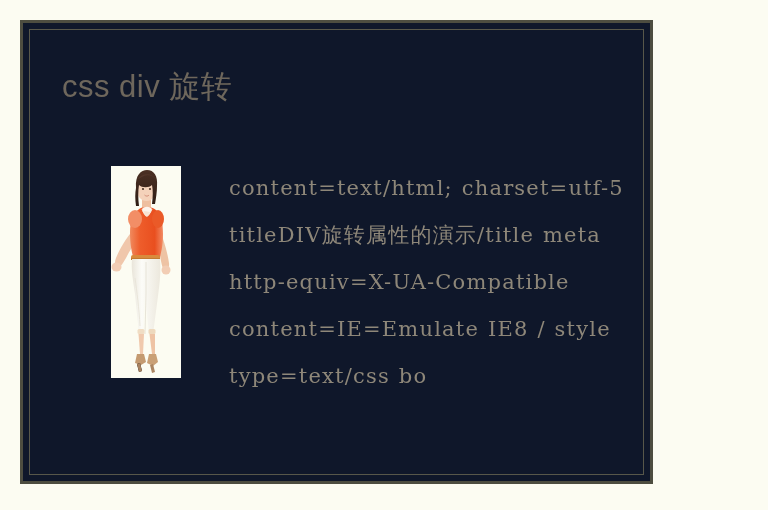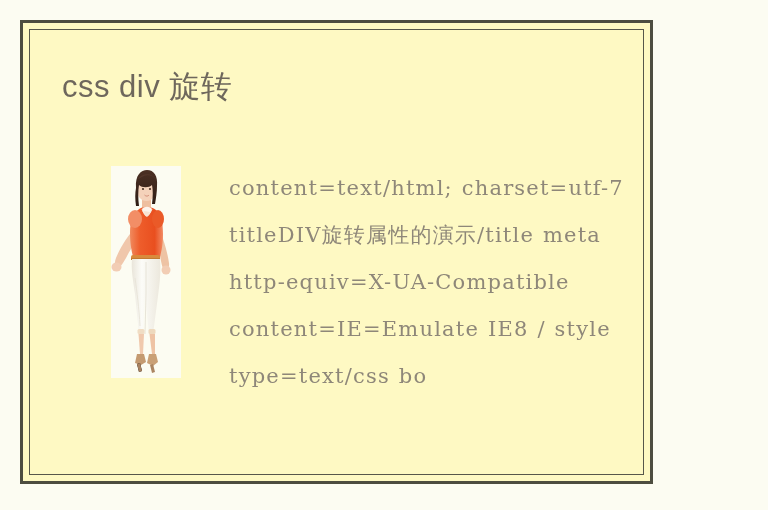--- a/index.html
+++ b/index.html
@@ -16,21 +16,21 @@
   }
 
   
   .page-frame {
     position: absolute;
     left: 20px;
     top: 20px;
     width: 633px;
     height: 464px;
     border: 3px solid #4d4d40;
-    background: #fef9c3;
+    background: #0f172a;
     box-sizing: border-box;
   }
   .page-frame-inner {
     position: absolute;
     left: 6px;
     top: 6px;
     right: 6px;
     bottom: 6px;
     border: 1px solid #57574a;
     box-sizing: border-box;
@@ -157,16 +157,16 @@
 
         <path d="M25 22 C24 9 30 4 36 4 C43 4 47 10 46 20 C46 26 45 32 44 38 L41 38 C42 30 42 24 41 19 C38 22 31 22 28 19 C27 25 27 32 28 40 L25 40 C24 33 24 27 25 22 Z" fill="url(#hairGrad)"></path>
         <path d="M27 13 C30 7 42 6 45 14 C43 10 37 8 33 10 C30 11 28 13 27 13 Z" fill="#53362a"></path>
 
         <ellipse cx="32" cy="23" rx="1.1" ry="0.9" fill="#4a3226"></ellipse>
         <ellipse cx="39" cy="23" rx="1.1" ry="0.9" fill="#4a3226"></ellipse>
         <path d="M33.5 29 C35 30.5 37 30.5 38 29" stroke="#cf8a74" stroke-width="0.9" fill="none"></path>
       </svg>
     </div>
 
-    <div class="body-text">content=text/html; charset=utf-7 titleDIV旋转属性的演示/title meta http-equiv=X-UA-Compatible content=IE=Emulate IE8 / style type=text/css bo</div>
+    <div class="body-text">content=text/html; charset=utf-5 titleDIV旋转属性的演示/title meta http-equiv=X-UA-Compatible content=IE=Emulate IE8 / style type=text/css bo</div>
 
   </div>
 </div>
 
 </body></html>

